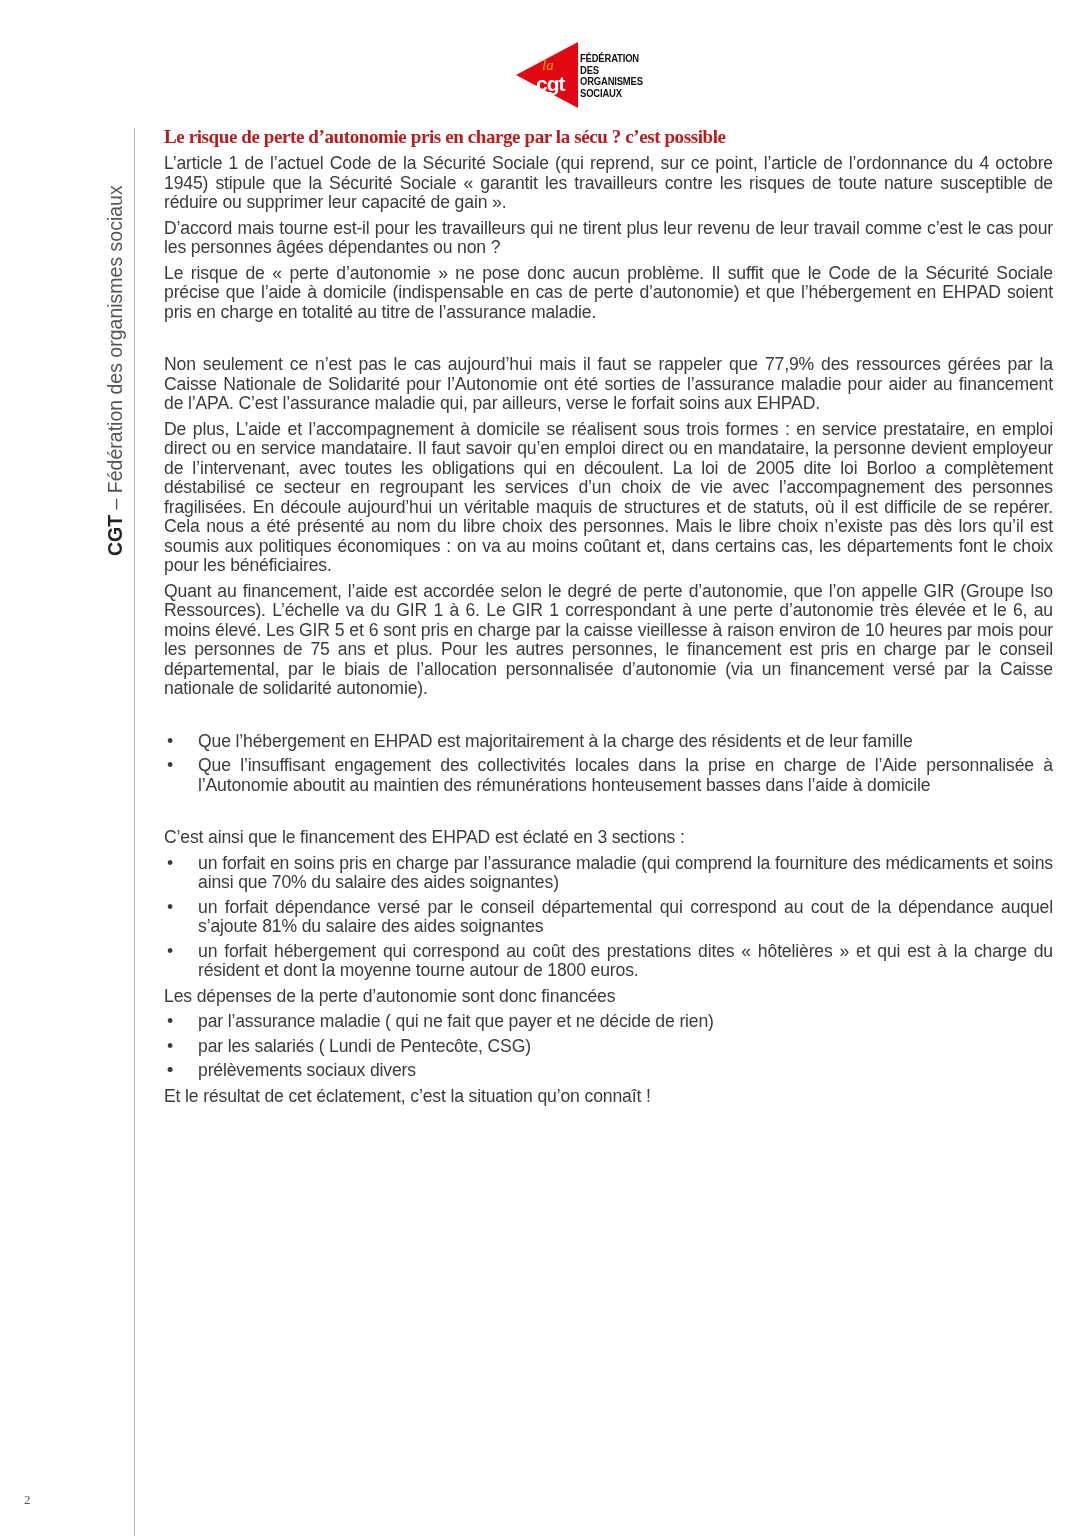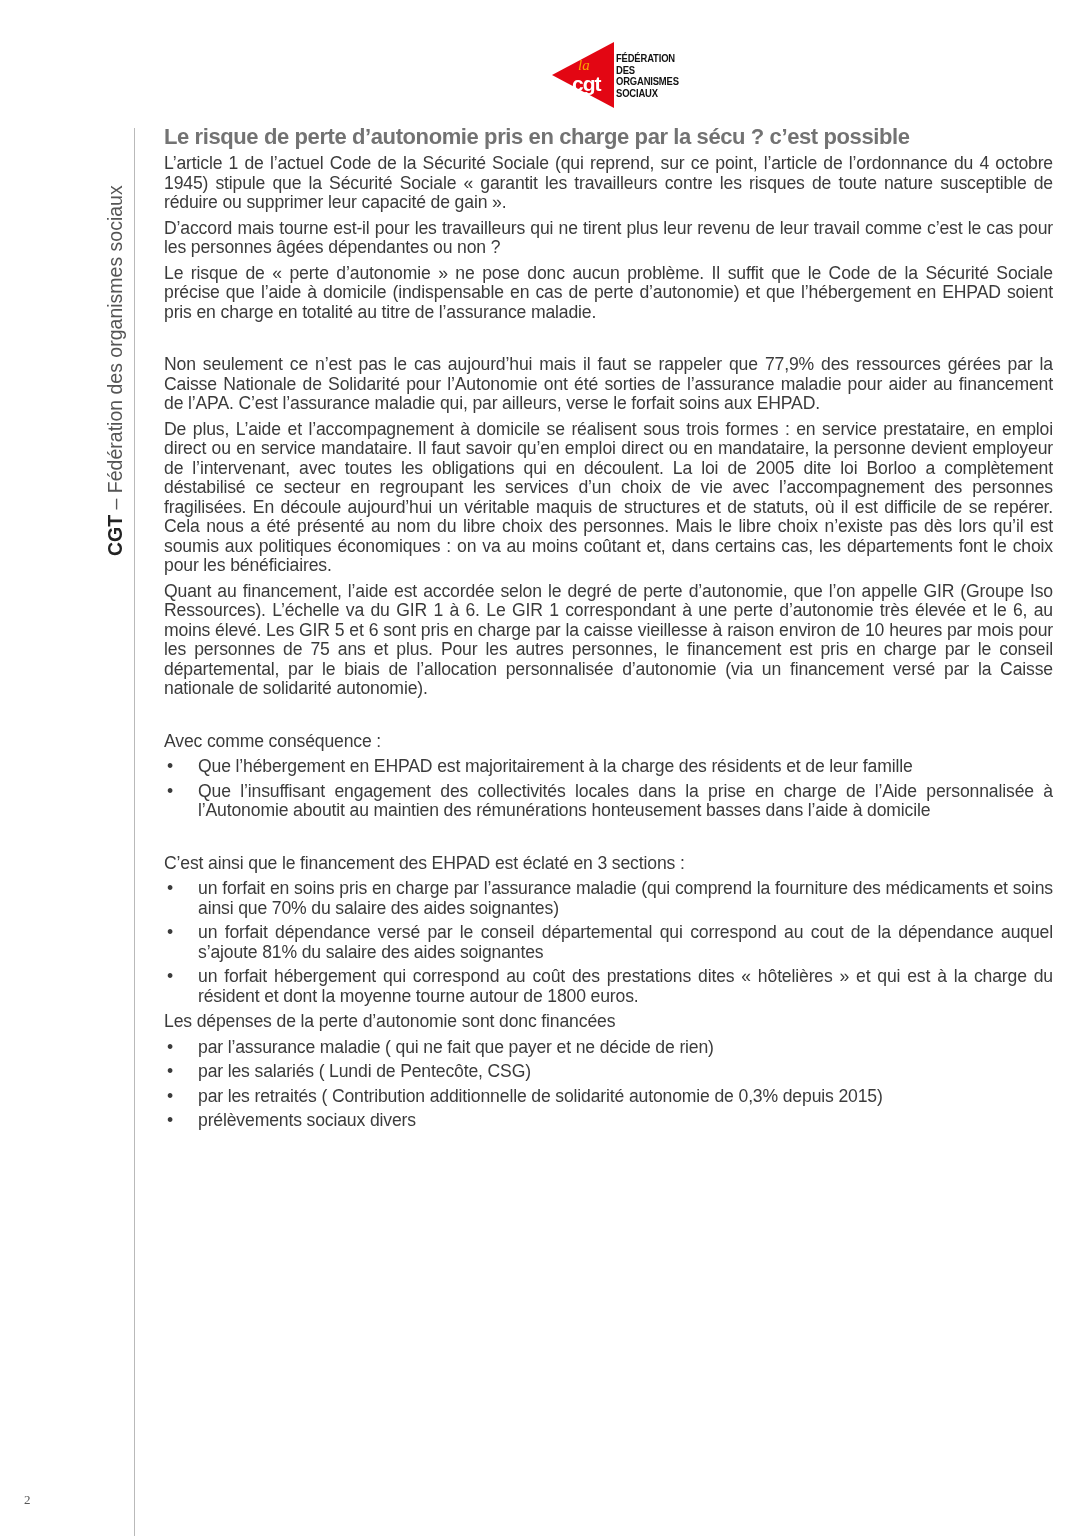--- a/index.html
+++ b/index.html
@@ -1,37 +1,37 @@
 <!DOCTYPE html>
 <html><head>
 <meta charset="utf-8">
 <style>
   html, body { margin: 0; padding: 0; background: #ffffff; }
   body { width: 1086px; height: 1536px; position: relative; overflow: hidden;
          font-family: "Liberation Sans", "DejaVu Sans", sans-serif; color: #3a3a3a; }
 
   
-  .logo { position: absolute; left: 552px; top: 42px; width: 140px; height: 66px; }
+  .logo { position: absolute; left: 516px; top: 42px; width: 140px; height: 66px; }
   .logo svg { position: absolute; left: 0; top: 0; }
   .logo-text { position: absolute; left: 64px; top: 11px; font-family: "Liberation Sans", sans-serif;
                font-weight: bold; font-size: 11.5px; line-height: 11.5px; color: #111; letter-spacing: -0.2px;
                transform: scaleX(0.82); transform-origin: left top; }
   .logo-text div { white-space: nowrap; }
 
   
   .side-label { position: absolute; left: 104px; top: 556px; transform: rotate(-90deg); transform-origin: left top;
                 white-space: nowrap; font-size: 19.5px; color: #444; }
   .side-label .strong { font-weight: bold; color: #222; }
   .side-label .light { font-weight: normal; color: #555; }
   .vline { position: absolute; left: 134px; top: 128px; width: 1px; height: 1408px; background: #b9b9b9; }
 
   
   .content { position: absolute; left: 164px; top: 126px; width: 889px; font-size: 17.6px; line-height: 19.5px;
              color: #3b3b3b; letter-spacing: -0.15px; }
-  .title { font-weight: bold; font-size: 22px; color: #737373; margin: 0 0 6px 0; letter-spacing: -0.4px; line-height: 22px; }
+  .title { font-weight: bold; font-size: 19px; color: #b91c1c; margin: 0 0 6px 0; letter-spacing: -0.4px; line-height: 22px; font-family: Liberation Serif, serif; }
   .p { margin: 0 0 6px 0; text-align: justify; }
   .gap { height: 27px; }
   .bullets { margin: 0 0 6px 0; padding: 0; list-style: none; }
   .bullets li { position: relative; padding-left: 34px; text-align: justify; margin-bottom: 5px; }
   .bullets li .dot { position: absolute; left: 3px; top: 0; }
 
   .page-num { position: absolute; left: 24px; top: 1492px; font-family: "Liberation Serif", serif; font-size: 13px; color: #555; }
 </style>
 </head>
 <body>
@@ -63,36 +63,36 @@
   <div class="p">Le risque de « perte d’autonomie » ne pose donc aucun problème. Il suffit que le Code de la Sécurité Sociale précise que l’aide à domicile (indispensable en cas de perte d’autonomie) et que l’hébergement en EHPAD soient pris en charge en totalité au titre de l’assurance maladie.</div>
 
   <div class="gap"></div>
 
   <div class="p">Non seulement ce n’est pas le cas aujourd’hui mais il faut se rappeler que 77,9% des ressources gérées par la Caisse Nationale de Solidarité pour l’Autonomie ont été sorties de l’assurance maladie pour aider au financement de l’APA. C’est l’assurance maladie qui, par ailleurs, verse le forfait soins aux EHPAD.</div>
   <div class="p">De plus, L’aide et l’accompagnement à domicile se réalisent sous trois formes : en service prestataire, en emploi direct ou en service mandataire. Il faut savoir qu’en emploi direct ou en mandataire, la personne devient employeur de l’intervenant, avec toutes les obligations qui en découlent. La loi de 2005 dite loi Borloo a complètement déstabilisé ce secteur en regroupant les services d’un choix de vie avec l’accompagnement des personnes fragilisées. En découle aujourd’hui un véritable maquis de structures et de statuts, où il est difficile de se repérer. Cela nous a été présenté au nom du libre choix des personnes. Mais le libre choix n’existe pas dès lors qu’il est soumis aux politiques économiques : on va au moins coûtant et, dans certains cas, les départements font le choix pour les bénéficiaires.</div>
   <div class="p">Quant au financement, l’aide est accordée selon le degré de perte d’autonomie, que l’on appelle GIR (Groupe Iso Ressources). L’échelle va du GIR 1 à 6. Le GIR 1 correspondant à une perte d’autonomie très élevée et le 6, au moins élevé. Les GIR 5 et 6 sont pris en charge par la caisse vieillesse à raison environ de 10 heures par mois pour les personnes de 75 ans et plus. Pour les autres personnes, le financement est pris en charge par le conseil départemental, par le biais de l’allocation personnalisée d’autonomie (via un financement versé par la Caisse nationale de solidarité autonomie).</div>
 
   <div class="gap"></div>
 
-  <div class="p">Avec comme conséquence :</div>
   <ul class="bullets">
     <li><span class="dot">•</span><span>Que l’hébergement en EHPAD est majoritairement à la charge des résidents et de leur famille</span></li>
     <li><span class="dot">•</span><span>Que l’insuffisant engagement des collectivités locales dans la prise en charge de l’Aide personnalisée à l’Autonomie aboutit au maintien des rémunérations honteusement basses dans l’aide à domicile</span></li>
   </ul>
 
   <div class="gap"></div>
 
   <div class="p">C’est ainsi que le financement des EHPAD est éclaté en 3 sections :</div>
   <ul class="bullets">
     <li><span class="dot">•</span><span>un forfait en soins pris en charge par l’assurance maladie (qui comprend la fourniture des médicaments et soins ainsi que 70% du salaire des aides soignantes)</span></li>
     <li><span class="dot">•</span><span>un forfait dépendance versé par le conseil départemental qui correspond au cout de la dépendance auquel s’ajoute 81% du salaire des aides soignantes</span></li>
     <li><span class="dot">•</span><span>un forfait hébergement qui correspond au coût des prestations dites « hôtelières » et qui est à la charge du résident et dont la moyenne tourne autour de 1800 euros.</span></li>
   </ul>
   <div class="p">Les dépenses de la perte d’autonomie sont donc financées</div>
   <ul class="bullets">
     <li><span class="dot">•</span><span>par l’assurance maladie ( qui ne fait que payer et ne décide de rien)</span></li>
     <li><span class="dot">•</span><span>par les salariés ( Lundi de Pentecôte, CSG)</span></li>
-    <li><span class="dot">•</span><span>par les retraités ( Contribution additionnelle de solidarité autonomie de 0,3% depuis 2015)</span></li>
+    <li><span class="dot">•</span></li>
     <li><span class="dot">•</span><span>prélèvements sociaux divers</span></li>
   </ul>
+  <div class="p">Et le résultat de cet éclatement, c’est la situation qu’on connaît !</div>
 </div>
 
 <div class="page-num">2</div>
 
 </body></html>

